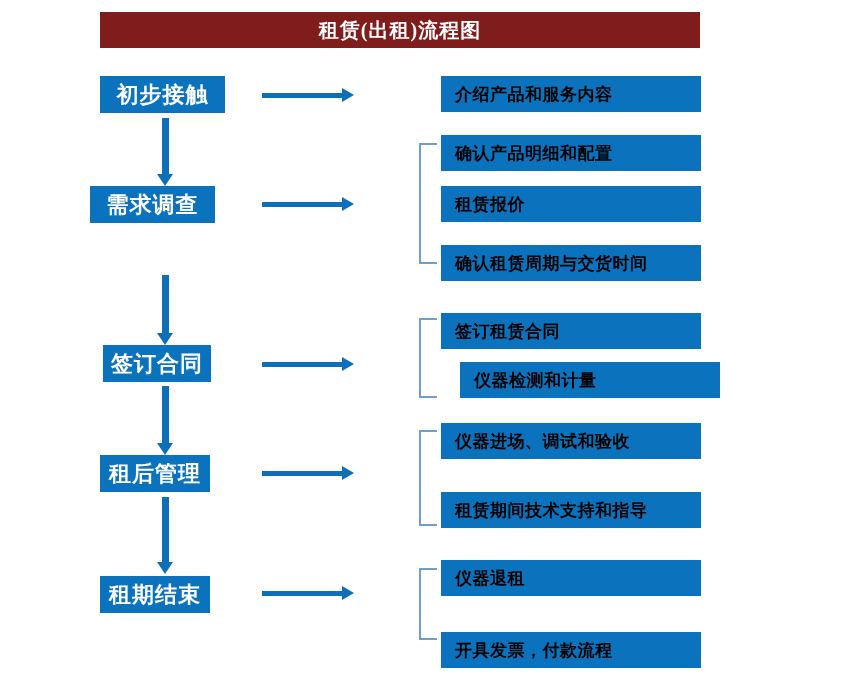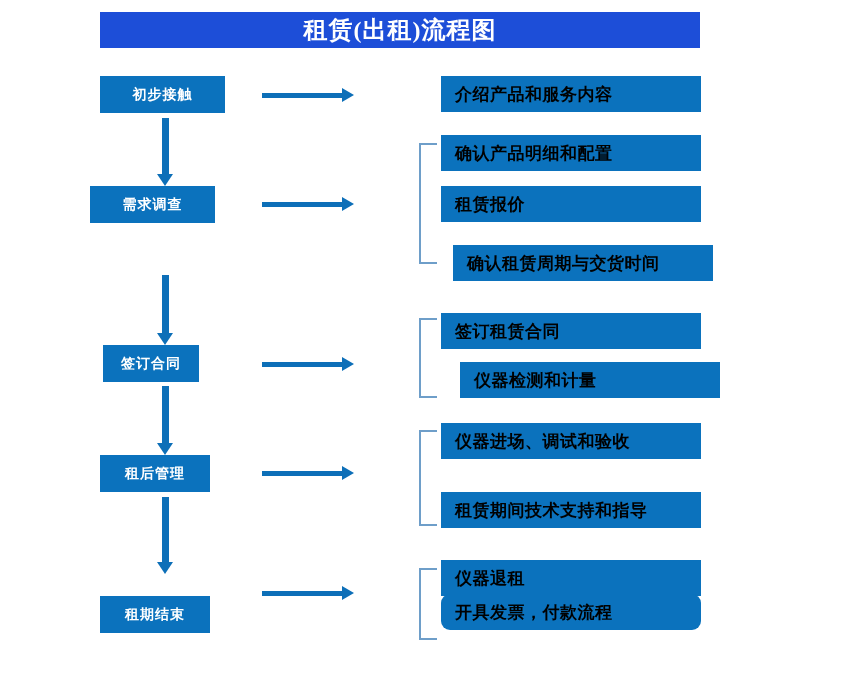--- a/index.html
+++ b/index.html
@@ -12,35 +12,35 @@
     position: relative;
     font-family: "Liberation Serif", "DejaVu Serif", serif;
     overflow: hidden;
   }
   #canvas { position: absolute; inset: 0; }
 
   .title-bar {
     position: absolute;
     left: 100px; top: 12px;
     width: 600px; height: 36px;
-    background: #1d4ed8;
+    background: #7f1d1d;
     color: #ffffff;
-    font-size: 24px;
+    font-size: 20px;
     font-weight: bold;
     display: flex;
     align-items: center;
     justify-content: center;
     letter-spacing: 1px;
   }
 
   .stage-box {
     position: absolute;
     background: #0b72bd;
     color: #ffffff;
-    font-size: 14px;
+    font-size: 22px;
     font-weight: bold;
     display: flex;
     align-items: center;
     justify-content: center;
     letter-spacing: 1px;
   }
 
   .detail-box {
     position: absolute;
     left: 441px;
@@ -111,35 +111,35 @@
 </head>
 <body>
 
 <div id="canvas">
 
   <div class="title-bar">租赁(出租)流程图</div>
 
   <div id="stage-layer">
       <div class="stage-box" style="left: 100px; top: 76px; width: 125px; height: 37px;">初步接触</div>
       <div class="stage-box" style="left: 90px; top: 186px; width: 125px; height: 37px;">需求调查</div>
-      <div class="stage-box" style="left: 103px; top: 345px; width: 96px; height: 37px;">签订合同</div>
+      <div class="stage-box" style="left: 103px; top: 345px; width: 108px; height: 37px;">签订合同</div>
       <div class="stage-box" style="left: 100px; top: 455px; width: 110px; height: 37px;">租后管理</div>
-      <div class="stage-box" style="left: 100px; top: 596px; width: 110px; height: 37px;">租期结束</div>
+      <div class="stage-box" style="left: 100px; top: 576px; width: 110px; height: 37px;">租期结束</div>
     </div>
   <div id="detail-layer">
       <div class="detail-box" style="top: 76px;">介绍产品和服务内容</div>
       <div class="detail-box" style="top: 135px; text-align: center;">确认产品明细和配置</div>
       <div class="detail-box" style="top: 186px;">租赁报价</div>
-      <div class="detail-box" style="top: 245px; margin-left: 12px;">确认租赁周期与交货时间</div>
+      <div class="detail-box" style="top: 245px;">确认租赁周期与交货时间</div>
       <div class="detail-box" style="top: 313px;">签订租赁合同</div>
       <div class="detail-box" style="top: 362px; margin-left: 19px;">仪器检测和计量</div>
       <div class="detail-box" style="top: 423px;">仪器进场、调试和验收</div>
       <div class="detail-box" style="top: 492px; text-align: right;">租赁期间技术支持和指导</div>
       <div class="detail-box" style="top: 560px; font-family: Liberation Mono, monospace;">仪器退租</div>
-      <div class="detail-box" style="top: 594px; border-radius: 9px;">开具发票，付款流程</div>
+      <div class="detail-box" style="top: 632px;">开具发票，付款流程</div>
     </div>
   <div id="arrow-layer">
       <div class="h-arrow" style="left: 262px; top: 88px; width: 92px;">
         <div class="shaft" style="width: 82px;"></div>
         <div class="head"></div>
       </div>
       <div class="h-arrow" style="left: 262px; top: 197px; width: 92px;">
         <div class="shaft" style="width: 82px;"></div>
         <div class="head"></div>
       </div>

